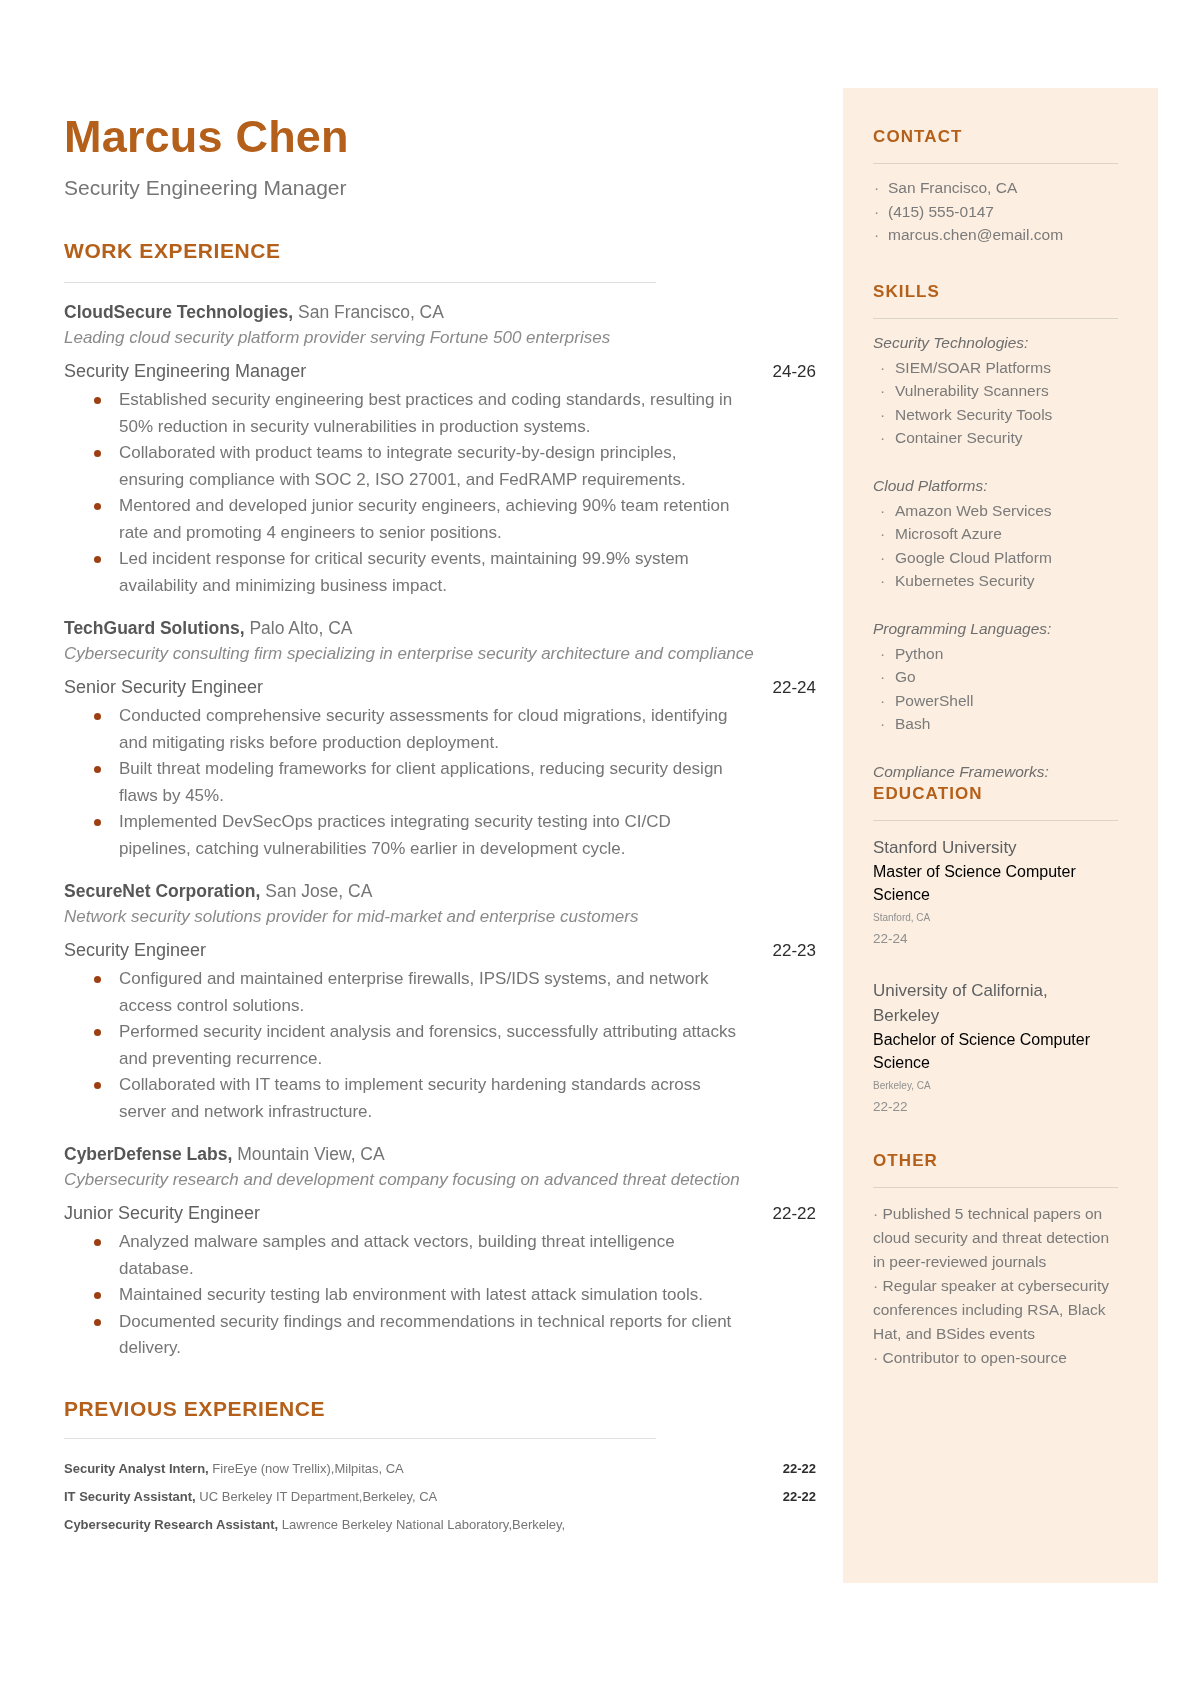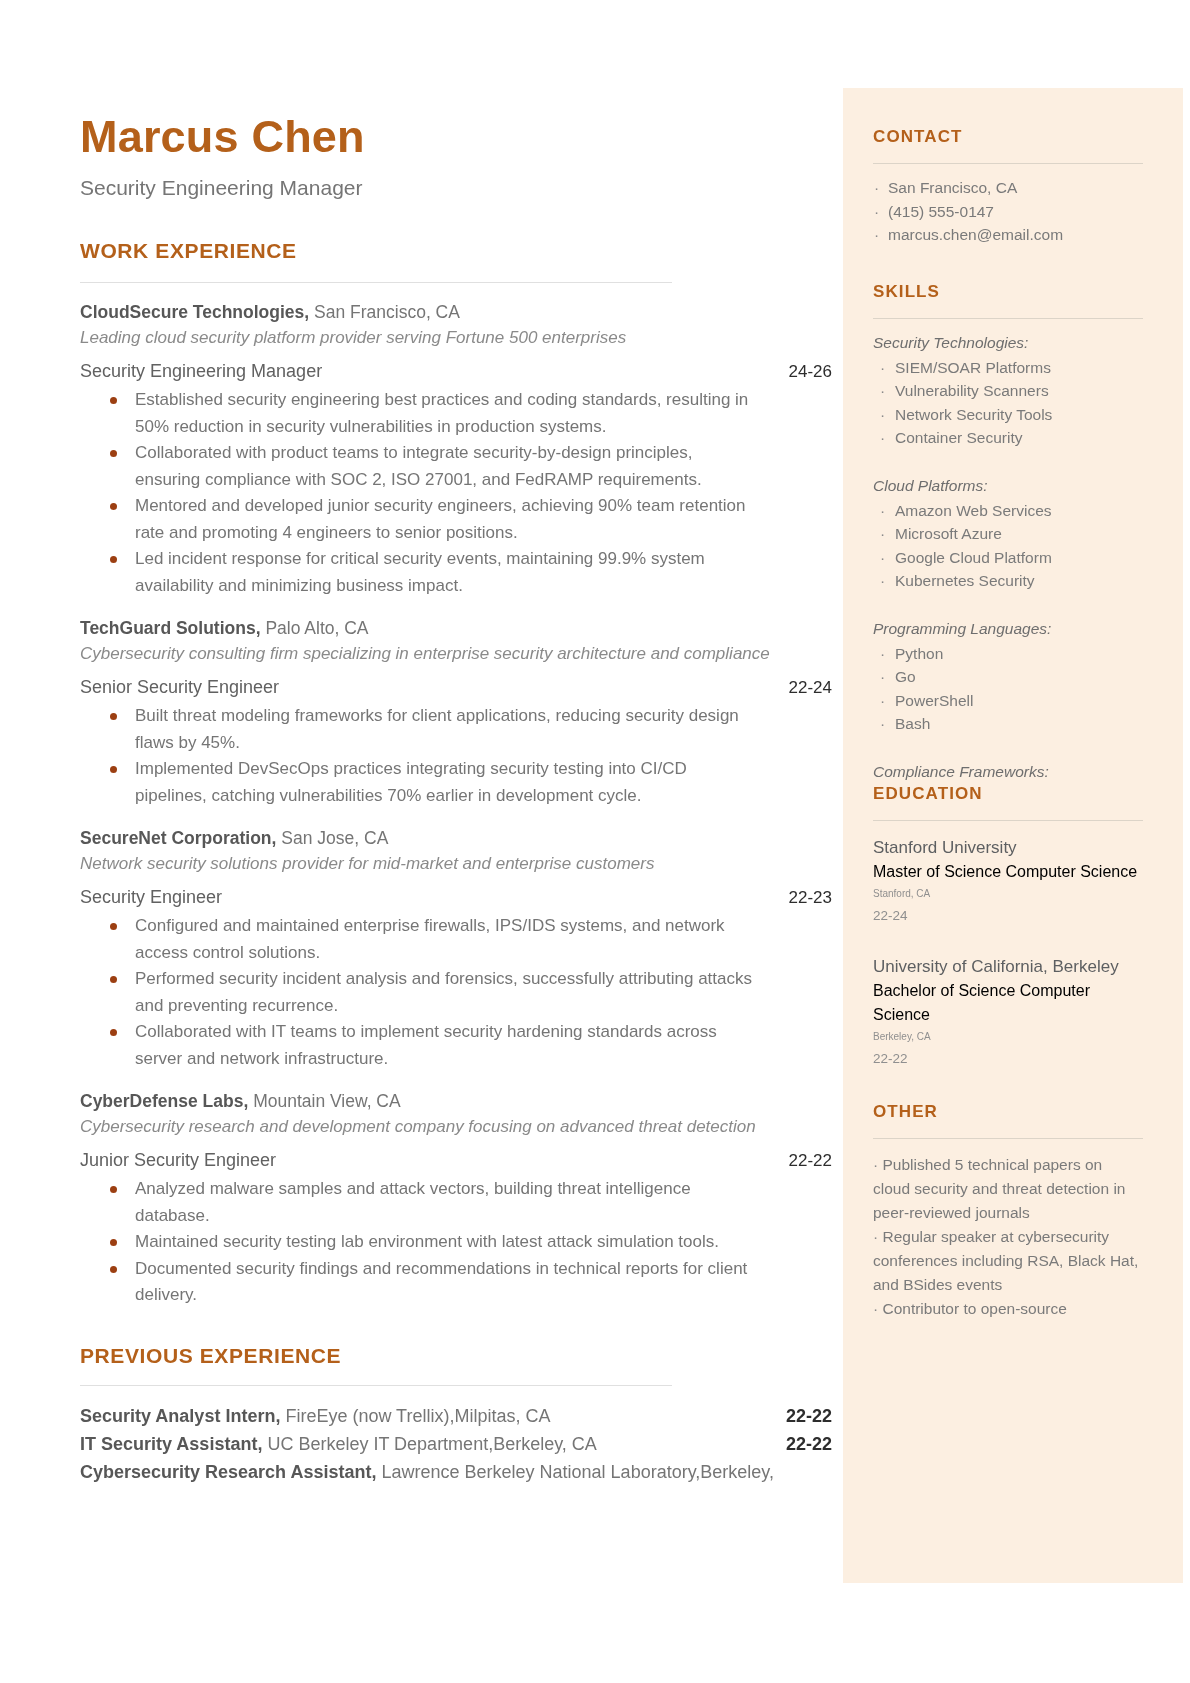--- a/index.html
+++ b/index.html
@@ -2,21 +2,21 @@
 <html><head>
 <meta charset="utf-8">
 <style>
   html,body{margin:0;padding:0;}
   body{
     width:1190px;height:1683px;position:relative;background:#ffffff;
     font-family:"Liberation Sans", sans-serif;
     -webkit-font-smoothing:antialiased;
   }
   
-  .main{position:absolute;left:80px;top:100px;width:752px;}
+  .main{position:absolute;left:64px;top:100px;width:752px;}
   .name{margin:12px 0 0;font-size:45px;line-height:50px;font-weight:bold;color:#b4601a;letter-spacing:.2px;}
   .subtitle{margin-top:12px;font-size:21px;line-height:28px;color:#757575;}
   .sec-heading{margin:38px 0 0;font-size:21px;line-height:22px;font-weight:bold;color:#b4601a;letter-spacing:.6px;}
   .rule{margin-top:20px;height:1px;background:#e0e0e0;width:592px;}
   .company-row{margin-top:16px;font-size:17.5px;line-height:26px;}
   .company{font-weight:bold;color:#575757;}
   .company-loc{color:#757575;}
   .company-desc{font-size:17px;line-height:26px;font-style:italic;color:#8a8a8a;padding-right:45px;}
   .title-row{margin-top:6px;display:flex;justify-content:space-between;align-items:baseline;}
   .job-title{font-size:18px;line-height:28px;color:#616161;}
@@ -24,27 +24,27 @@
   ul.bullets{margin:2px 0 0;padding:0;list-style:none;}
   ul.bullets li{
     position:relative;padding-left:55px;padding-right:75px;
     font-size:17px;line-height:26.5px;color:#757575;
   }
   ul.bullets li::before{
     content:"";position:absolute;left:30px;top:10px;width:7px;height:7px;border-radius:50%;
     background:#9c3f12;
   }
   .prev-rows{margin-top:16px;}
-  .prow{display:flex;justify-content:space-between;font-size:18px;line-height:28px;align-items:flex-end;}
+  .prow{display:flex;justify-content:space-between;font-size:13px;line-height:28px;align-items:flex-end;}
   .prow-role{font-weight:bold;color:#575757;}
   .prow-org{color:#757575;}
   .prow-dates{font-weight:bold;color:#2d2d2d;white-space:nowrap;}
   
   .sidebar{
-    position:absolute;left:843px;top:88px;width:340px;height:1495px;
+    position:absolute;left:843px;top:88px;width:315px;height:1495px;
     background:#fcefe1;box-sizing:border-box;padding:38px 40px 0 30px;overflow:hidden;
   }
   .sb-heading{margin:0;font-size:17px;line-height:22px;font-weight:bold;color:#b4601a;letter-spacing:1.1px;}
   .sb-rule{margin-top:15px;height:1px;background:#dcd4c8;}
   .sb-list{margin:12px 0 0;padding:0;list-style:none;}
   .sb-list li{position:relative;padding-left:15px;font-size:15.5px;line-height:23.5px;color:#7a7a7a;}
   .sb-list li::before{content:"\00B7";position:absolute;left:1px;color:#8a8a8a;}
   .sb-section{display:block;}
   .skills-group-label{margin-top:24px;font-size:15.5px;line-height:23px;font-style:italic;color:#6e6e6e;}
   .skills-group-label.first{margin-top:12px;}
@@ -166,20 +166,21 @@
   <div>
     <div class="company-row">
       <span class="company">TechGuard Solutions,</span><span class="company-loc"> Palo Alto, CA</span>
     </div>
     <div class="company-desc">Cybersecurity consulting firm specializing in enterprise security architecture and compliance</div>
     <div class="title-row">
       <span class="job-title">Senior Security Engineer</span>
       <span class="job-dates">22-24</span>
     </div>
     <ul class="bullets">
+      <li>Conducted comprehensive security assessments for cloud migrations, identifying and mitigating risks before production deployment.</li>
       <li>Built threat modeling frameworks for client applications, reducing security design flaws by 45%.</li>
       <li>Implemented DevSecOps practices integrating security testing into CI/CD pipelines, catching vulnerabilities 70% earlier in development cycle.</li>
     </ul>
   </div>
 
   <div>
     <div class="company-row">
       <span class="company">SecureNet Corporation,</span><span class="company-loc"> San Jose, CA</span>
     </div>
     <div class="company-desc">Network security solutions provider for mid-market and enterprise customers</div>

